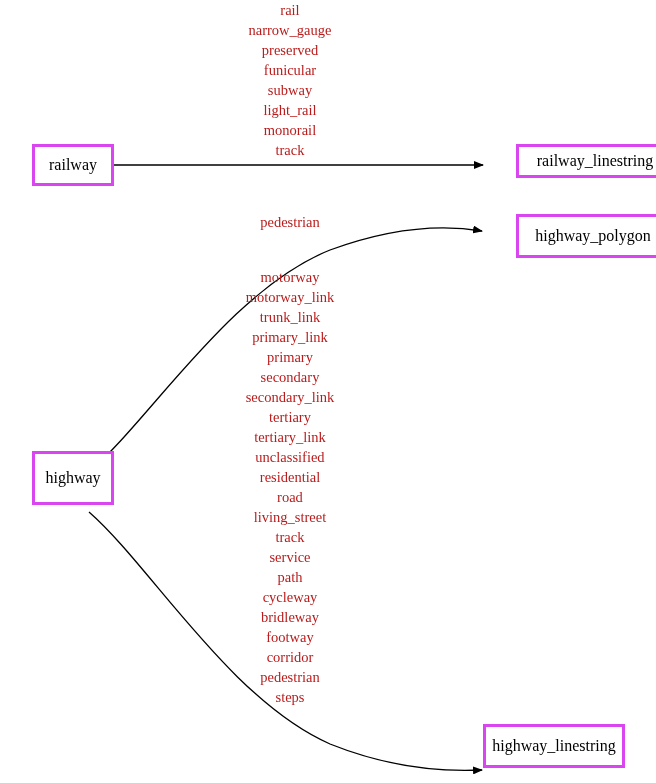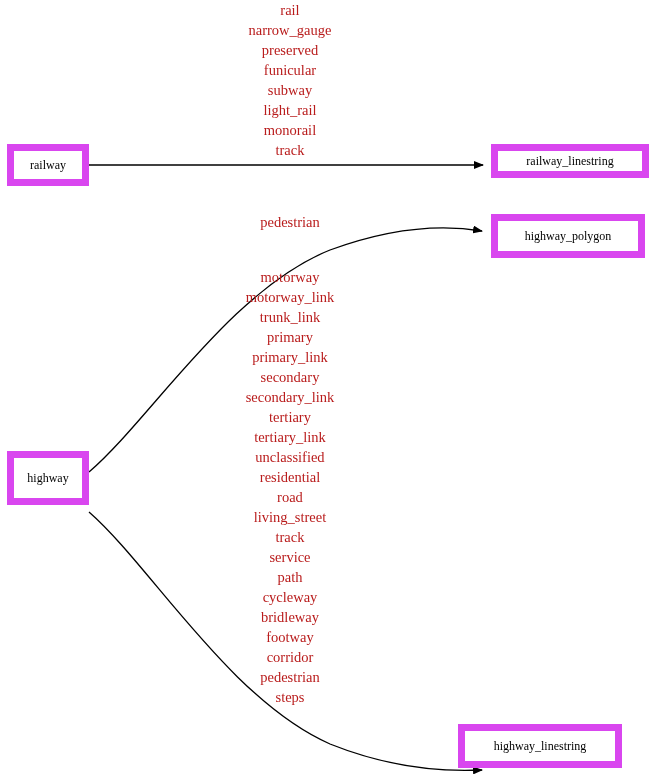--- a/index.html
+++ b/index.html
@@ -20,28 +20,29 @@
   svg.edges {
     position: absolute;
     left: 0;
     top: 0;
     width: 656px;
     height: 783px;
   }
   .node {
     position: absolute;
     box-sizing: border-box;
-    border: 7px solid #d946ef;
+    border: 3px solid #d946ef;
     background: #ffffff;
     display: flex;
     align-items: center;
     justify-content: center;
-    font-size: 12px;
+    font-size: 16px;
     color: #000000;
     white-space: nowrap;
+    margin-left: 25px;
   }
   .label-block {
     position: absolute;
     text-align: center;
     font-size: 14.5px;
     line-height: 20px;
     color: #b91c1c;
     white-space: nowrap;
   }
   .label-block div {
@@ -76,21 +77,21 @@
   </div>
 
   <div class="node" style="left:7px; top:451px; width:82px; height:54px;">
     <span>highway</span>
   </div>
 
   <div class="node" style="left:491px; top:214px; width:154px; height:44px;">
     <span>highway_polygon</span>
   </div>
 
-  <div class="node" style="left:458px; top:724px; width:164px; height:44px;">
+  <div class="node" style="left:458px; top:724px; width:142px; height:44px;">
     <span>highway_linestring</span>
   </div>
 
   <div class="label-block" style="left:190px; top:0px; width:200px;">
       <div>rail</div>
       <div>narrow_gauge</div>
       <div>preserved</div>
       <div>funicular</div>
       <div>subway</div>
       <div>light_rail</div>
@@ -99,22 +100,22 @@
     </div>
 
   <div class="label-block" style="left:190px; top:212px; width:200px;">
       <div>pedestrian</div>
     </div>
 
   <div class="label-block" style="left:190px; top:267px; width:200px;">
       <div>motorway</div>
       <div>motorway_link</div>
       <div>trunk_link</div>
+      <div>primary_link</div>
       <div>primary</div>
-      <div>primary_link</div>
       <div>secondary</div>
       <div>secondary_link</div>
       <div>tertiary</div>
       <div>tertiary_link</div>
       <div>unclassified</div>
       <div>residential</div>
       <div>road</div>
       <div>living_street</div>
       <div>track</div>
       <div>service</div>

